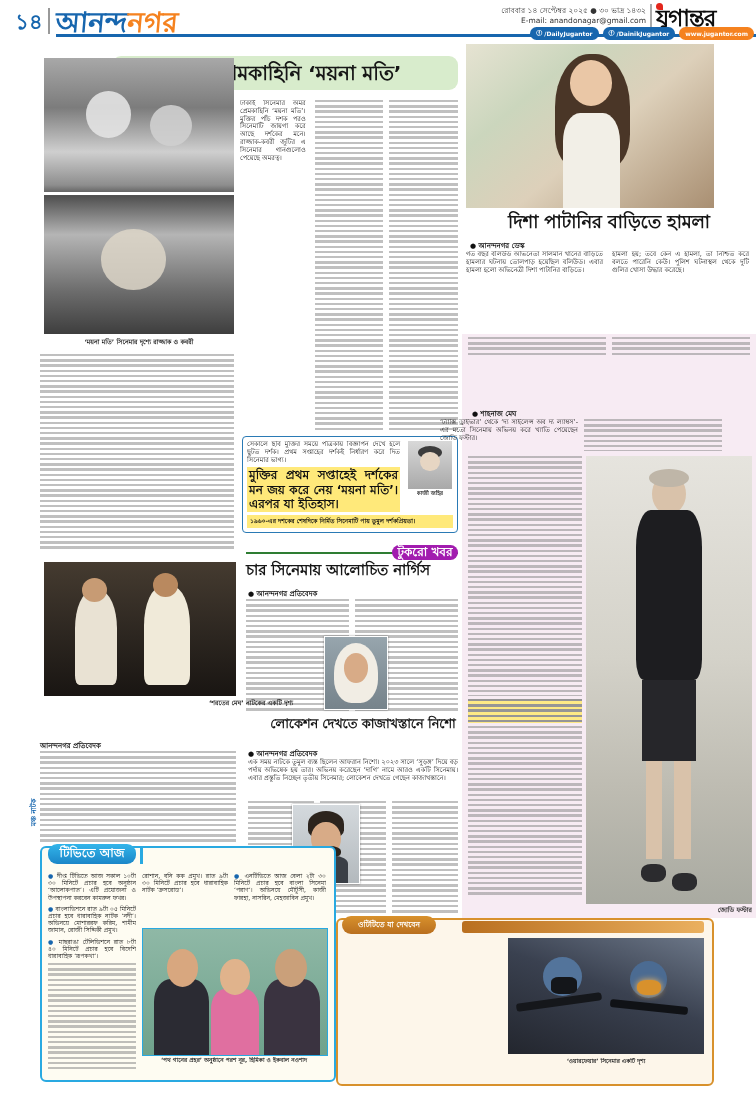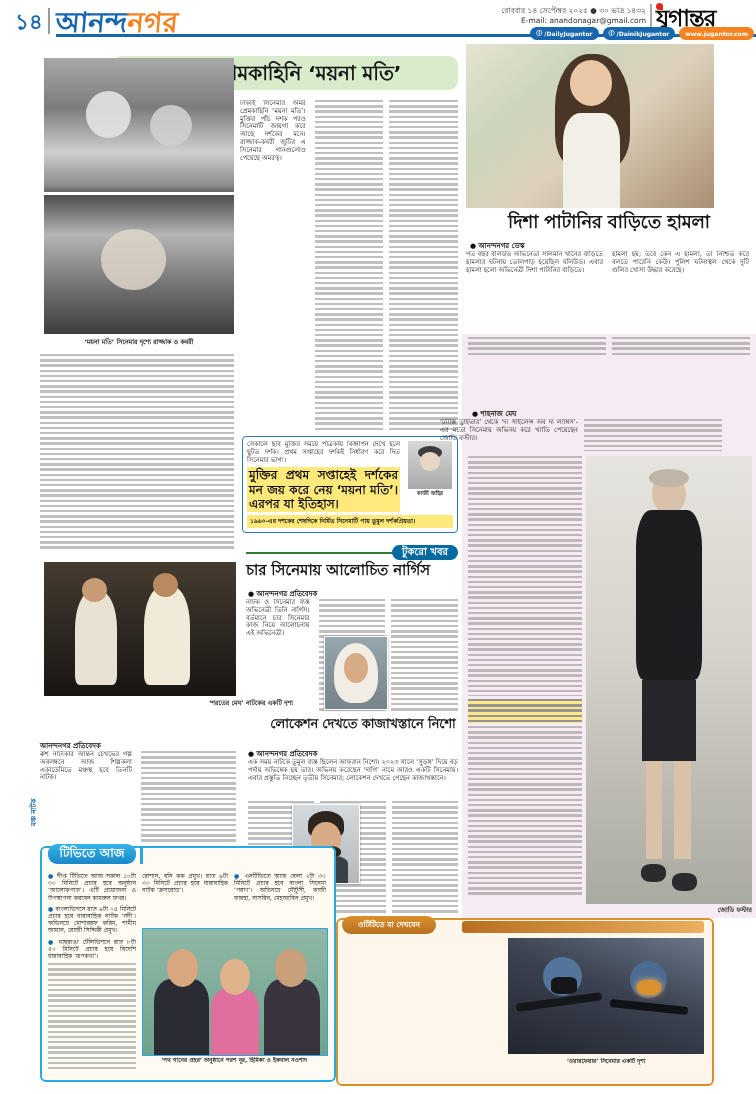--- a/index.html
+++ b/index.html
@@ -151,28 +151,24 @@
     <i style="left:30%;top:12%;width:40%;height:38%;border-radius:22% 22% 12% 12%;background:#1d1d20"></i>
     <i style="left:34%;top:50%;width:32%;height:18%;background:#26262a"></i>
     <i style="left:36%;top:68%;width:10%;height:22%;background:#d9c2aa"></i>
     <i style="left:53%;top:68%;width:10%;height:22%;background:#d9c2aa"></i>
     <i style="left:33%;top:91%;width:15%;height:4%;background:#2b2b2e;border-radius:40%"></i>
     <i style="left:52%;top:93%;width:15%;height:4%;background:#2b2b2e;border-radius:40%"></i>
   </div>
   <div class="abs cap" style="left:586px;top:906px;width:166px;text-align:right">জোডি ফস্টার</div>
 
   <div class="abs" style="left:246px;top:552px;width:212px;height:2px;background:#2e7d32"></div>
-  <div class="abs badge" style="left:392px;top:545px;width:66px;height:15px;background:#0369a1;font-size:10px">টুকরো খবর</div>
+  <div class="abs badge" style="left:392px;top:545px;width:66px;height:15px;background:#a21caf;font-size:12px">টুকরো খবর</div>
   <div class="abs hd" style="left:246px;top:562px;width:212px;height:22px;font-size:15px">চার সিনেমায় আলোচিত নার্গিস</div>
   <div class="abs byline" style="left:248px;top:588px;width:150px">● আনন্দনগর প্রতিবেদক</div>
   <div class="abs cols" style="left:246px;top:599px;width:212px;height:112px">
-    <div>
-      <div class="lead">নাটক ও সিনেমার ব্যস্ত অভিনেত্রী তিনি নার্গিস। বর্তমানে চার সিনেমার কাজ নিয়ে আলোচনায় এই অভিনেত্রী।</div>
-      <div class="greek gfill"></div>
-    </div>
     <div>
         <div class="greek gfill"></div>
       </div>
     <div>
         <div class="greek gfill"></div>
       </div>
   </div>
   <div class="ph" style="left:324px;top:636px;width:62px;height:72px;border:1.5px solid #fff;box-shadow:0 0 2px rgba(0,0,0,.4);background:linear-gradient(#97a5ad,#76838b)">
     <i style="left:14%;top:8%;width:72%;height:84%;border-radius:50% 50% 40% 40%;background:#f1ede4"></i>
     <i style="left:30%;top:22%;width:40%;height:42%;border-radius:50%;background:#d8ab87"></i>
@@ -181,24 +177,20 @@
   <div class="ph" style="left:44px;top:562px;width:192px;height:134px;background:linear-gradient(180deg,#453b30 0%,#2c2620 55%,#191512 100%)">
     <i style="left:16%;top:22%;width:22%;height:70%;border-radius:40% 40% 10% 10%;background:#e9e2d3"></i>
     <i style="left:20%;top:12%;width:13%;height:18%;border-radius:50%;background:#c79b74"></i>
     <i style="left:52%;top:18%;width:24%;height:74%;border-radius:40% 40% 10% 10%;background:#f0ead9"></i>
     <i style="left:57%;top:8%;width:13%;height:18%;border-radius:50%;background:#b9895f"></i>
   </div>
   <div class="abs cap" style="left:44px;top:699px;width:414px">‘শরতের মেঘ’ নাটকের একটি দৃশ্য</div>
   <div class="abs byline" style="left:40px;top:740px;width:130px">আনন্দনগর প্রতিবেদক</div>
   <div class="abs vlabel" style="left:28px;top:754px;height:72px">মঞ্চ নাটক</div>
   <div class="abs cols" style="left:40px;top:751px;width:196px;height:92px">
-    <div>
-      <div class="lead">রুশ নাট্যকার আন্তন চেখভের গল্প অবলম্বনে আজ শিল্পকলা একাডেমিতে মঞ্চস্থ হবে তিনটি নাটক।</div>
-      <div class="greek gfill"></div>
-    </div>
     <div>
         <div class="greek gfill"></div>
       </div>
   </div>
 
   <div class="abs hd" style="left:268px;top:717px;width:190px;height:22px;font-size:13px;text-align:center">লোকেশন দেখতে কাজাখস্তানে নিশো</div>
   <div class="abs byline" style="left:248px;top:748px;width:150px">● আনন্দনগর প্রতিবেদক</div>
   <div class="abs lead" style="left:248px;top:759px;width:210px;height:38px">এক সময় নাটকে তুমুল ব্যস্ত ছিলেন আফরান নিশো। ২০২৩ সালে ‘সুড়ঙ্গ’ দিয়ে বড় পর্দায় অভিষেক হয় তার। অভিনয় করেছেন ‘দাগি’ নামে আরও একটি সিনেমায়। এবার প্রস্তুতি নিচ্ছেন তৃতীয় সিনেমার; লোকেশন দেখতে গেছেন কাজাখস্তানে।</div>
   <div class="abs cols" style="left:248px;top:801px;width:210px;height:112px">
     <div>

